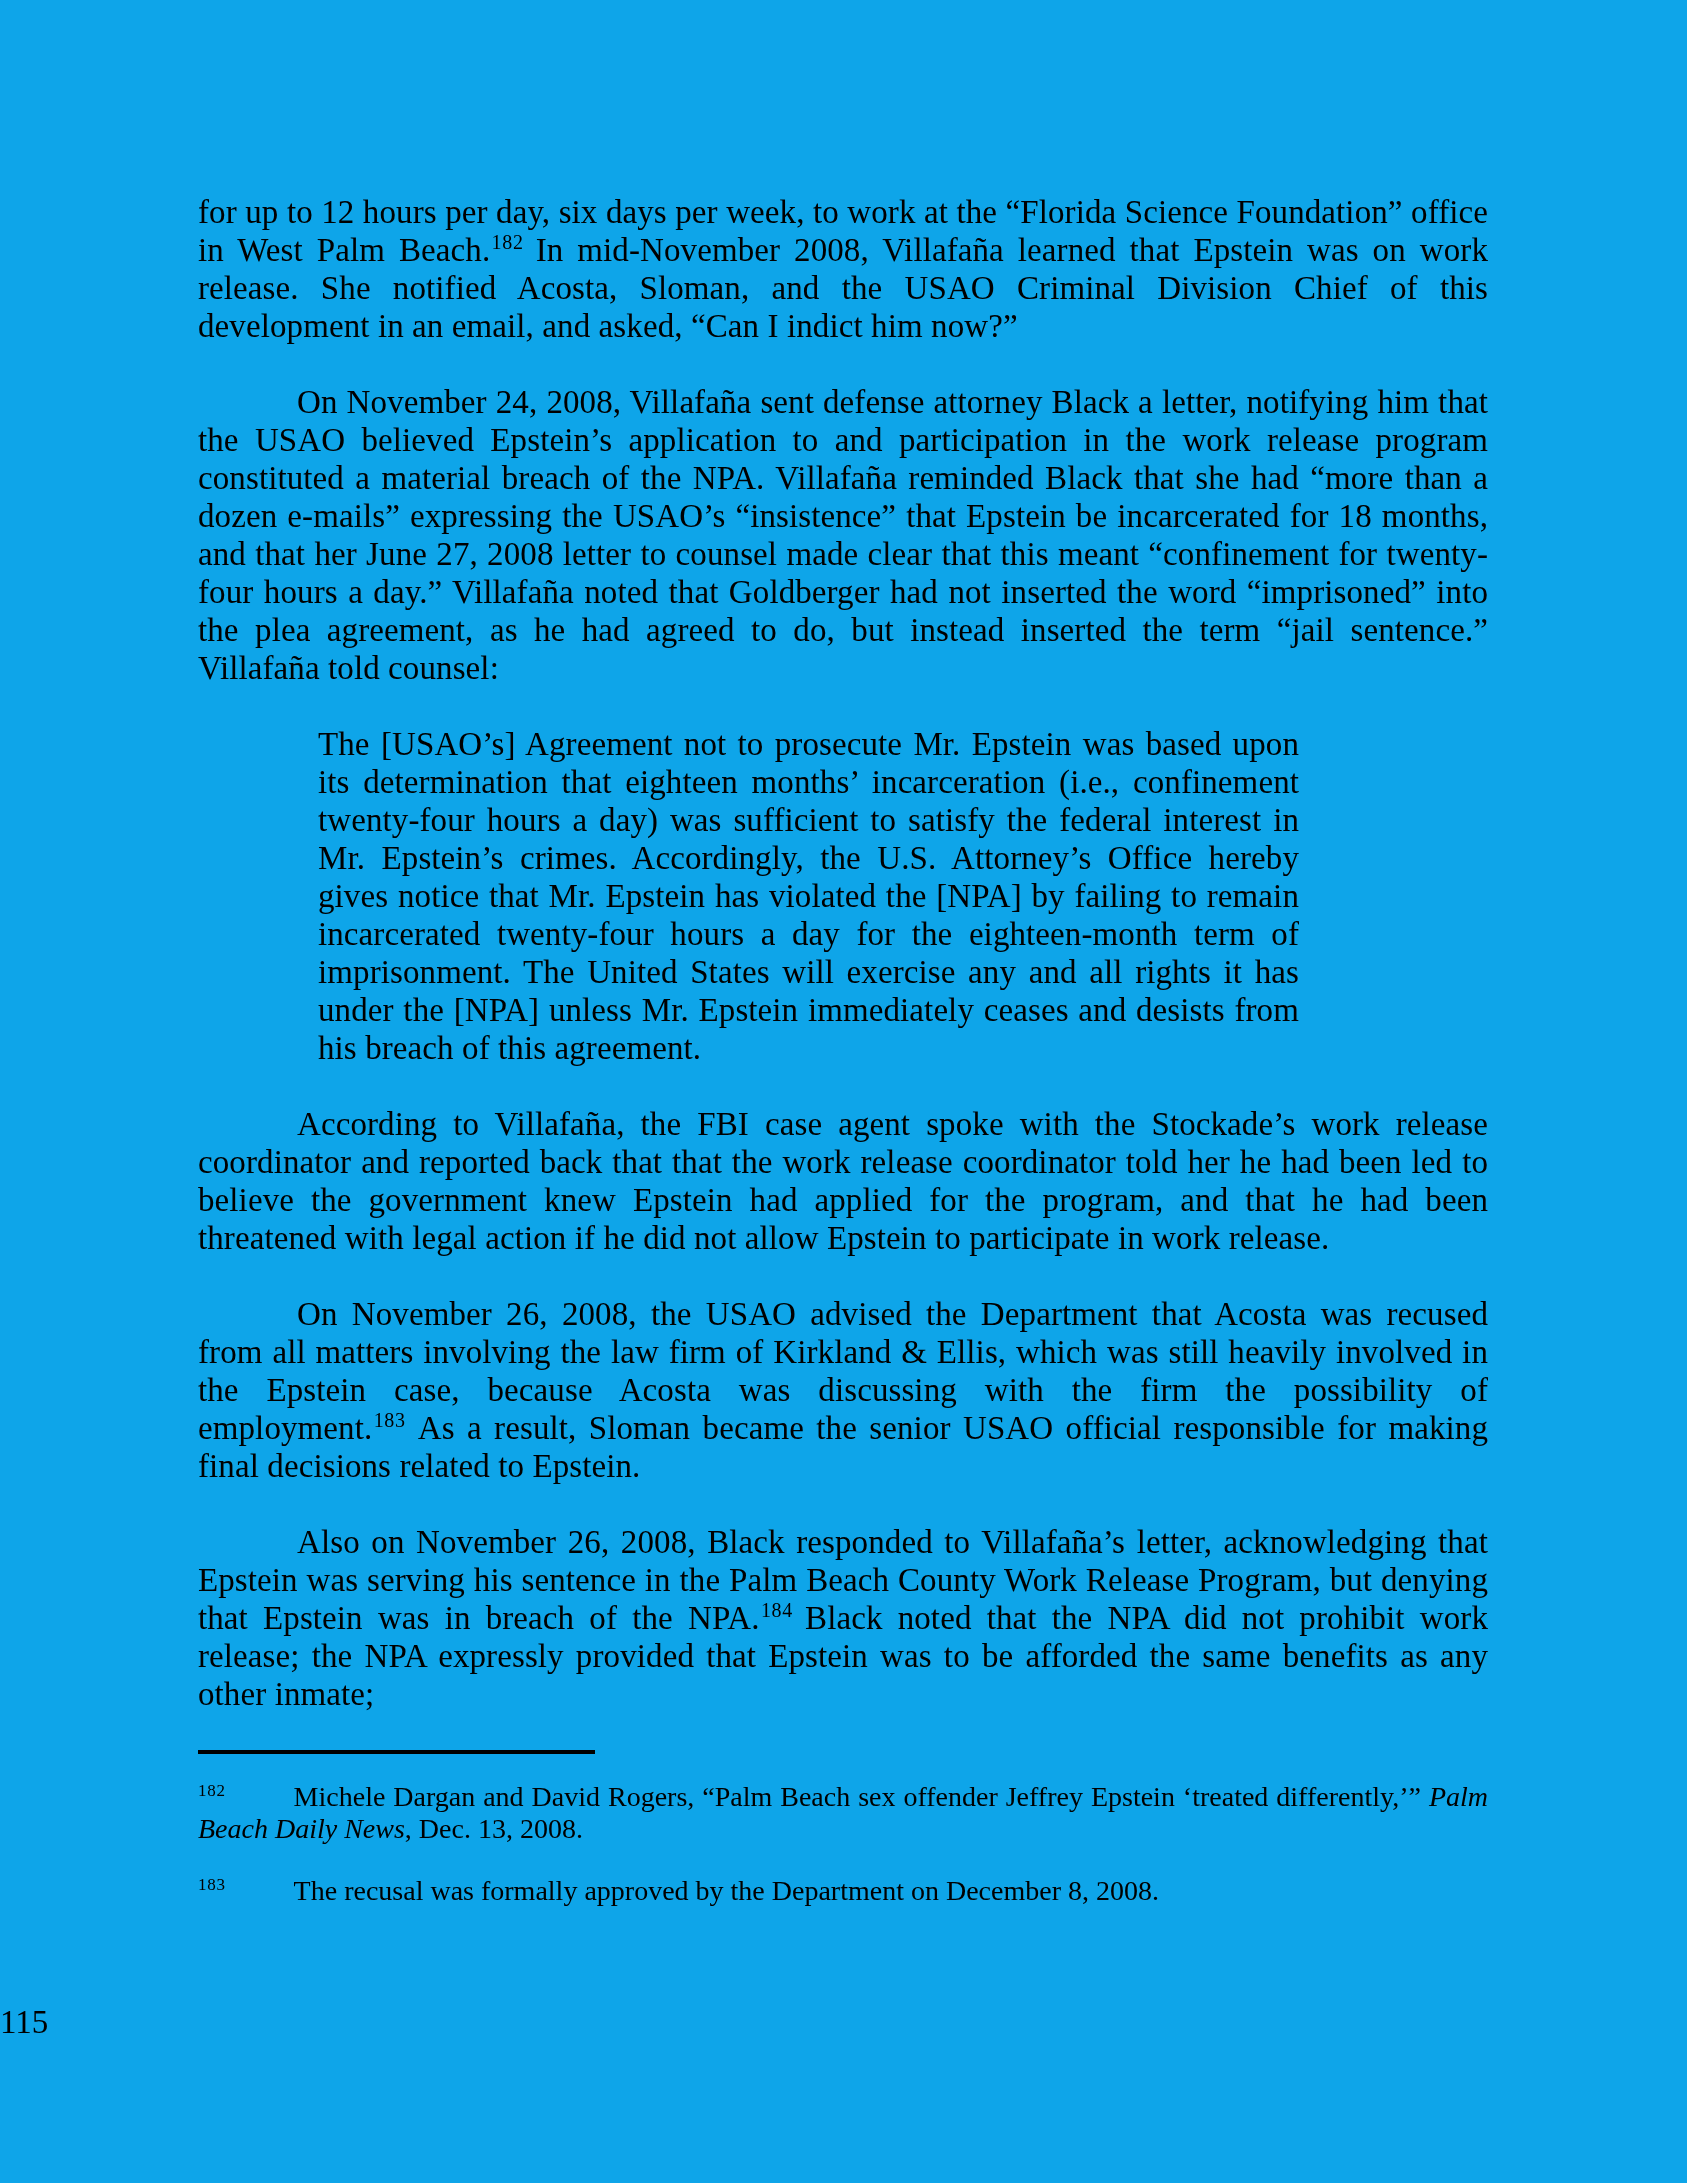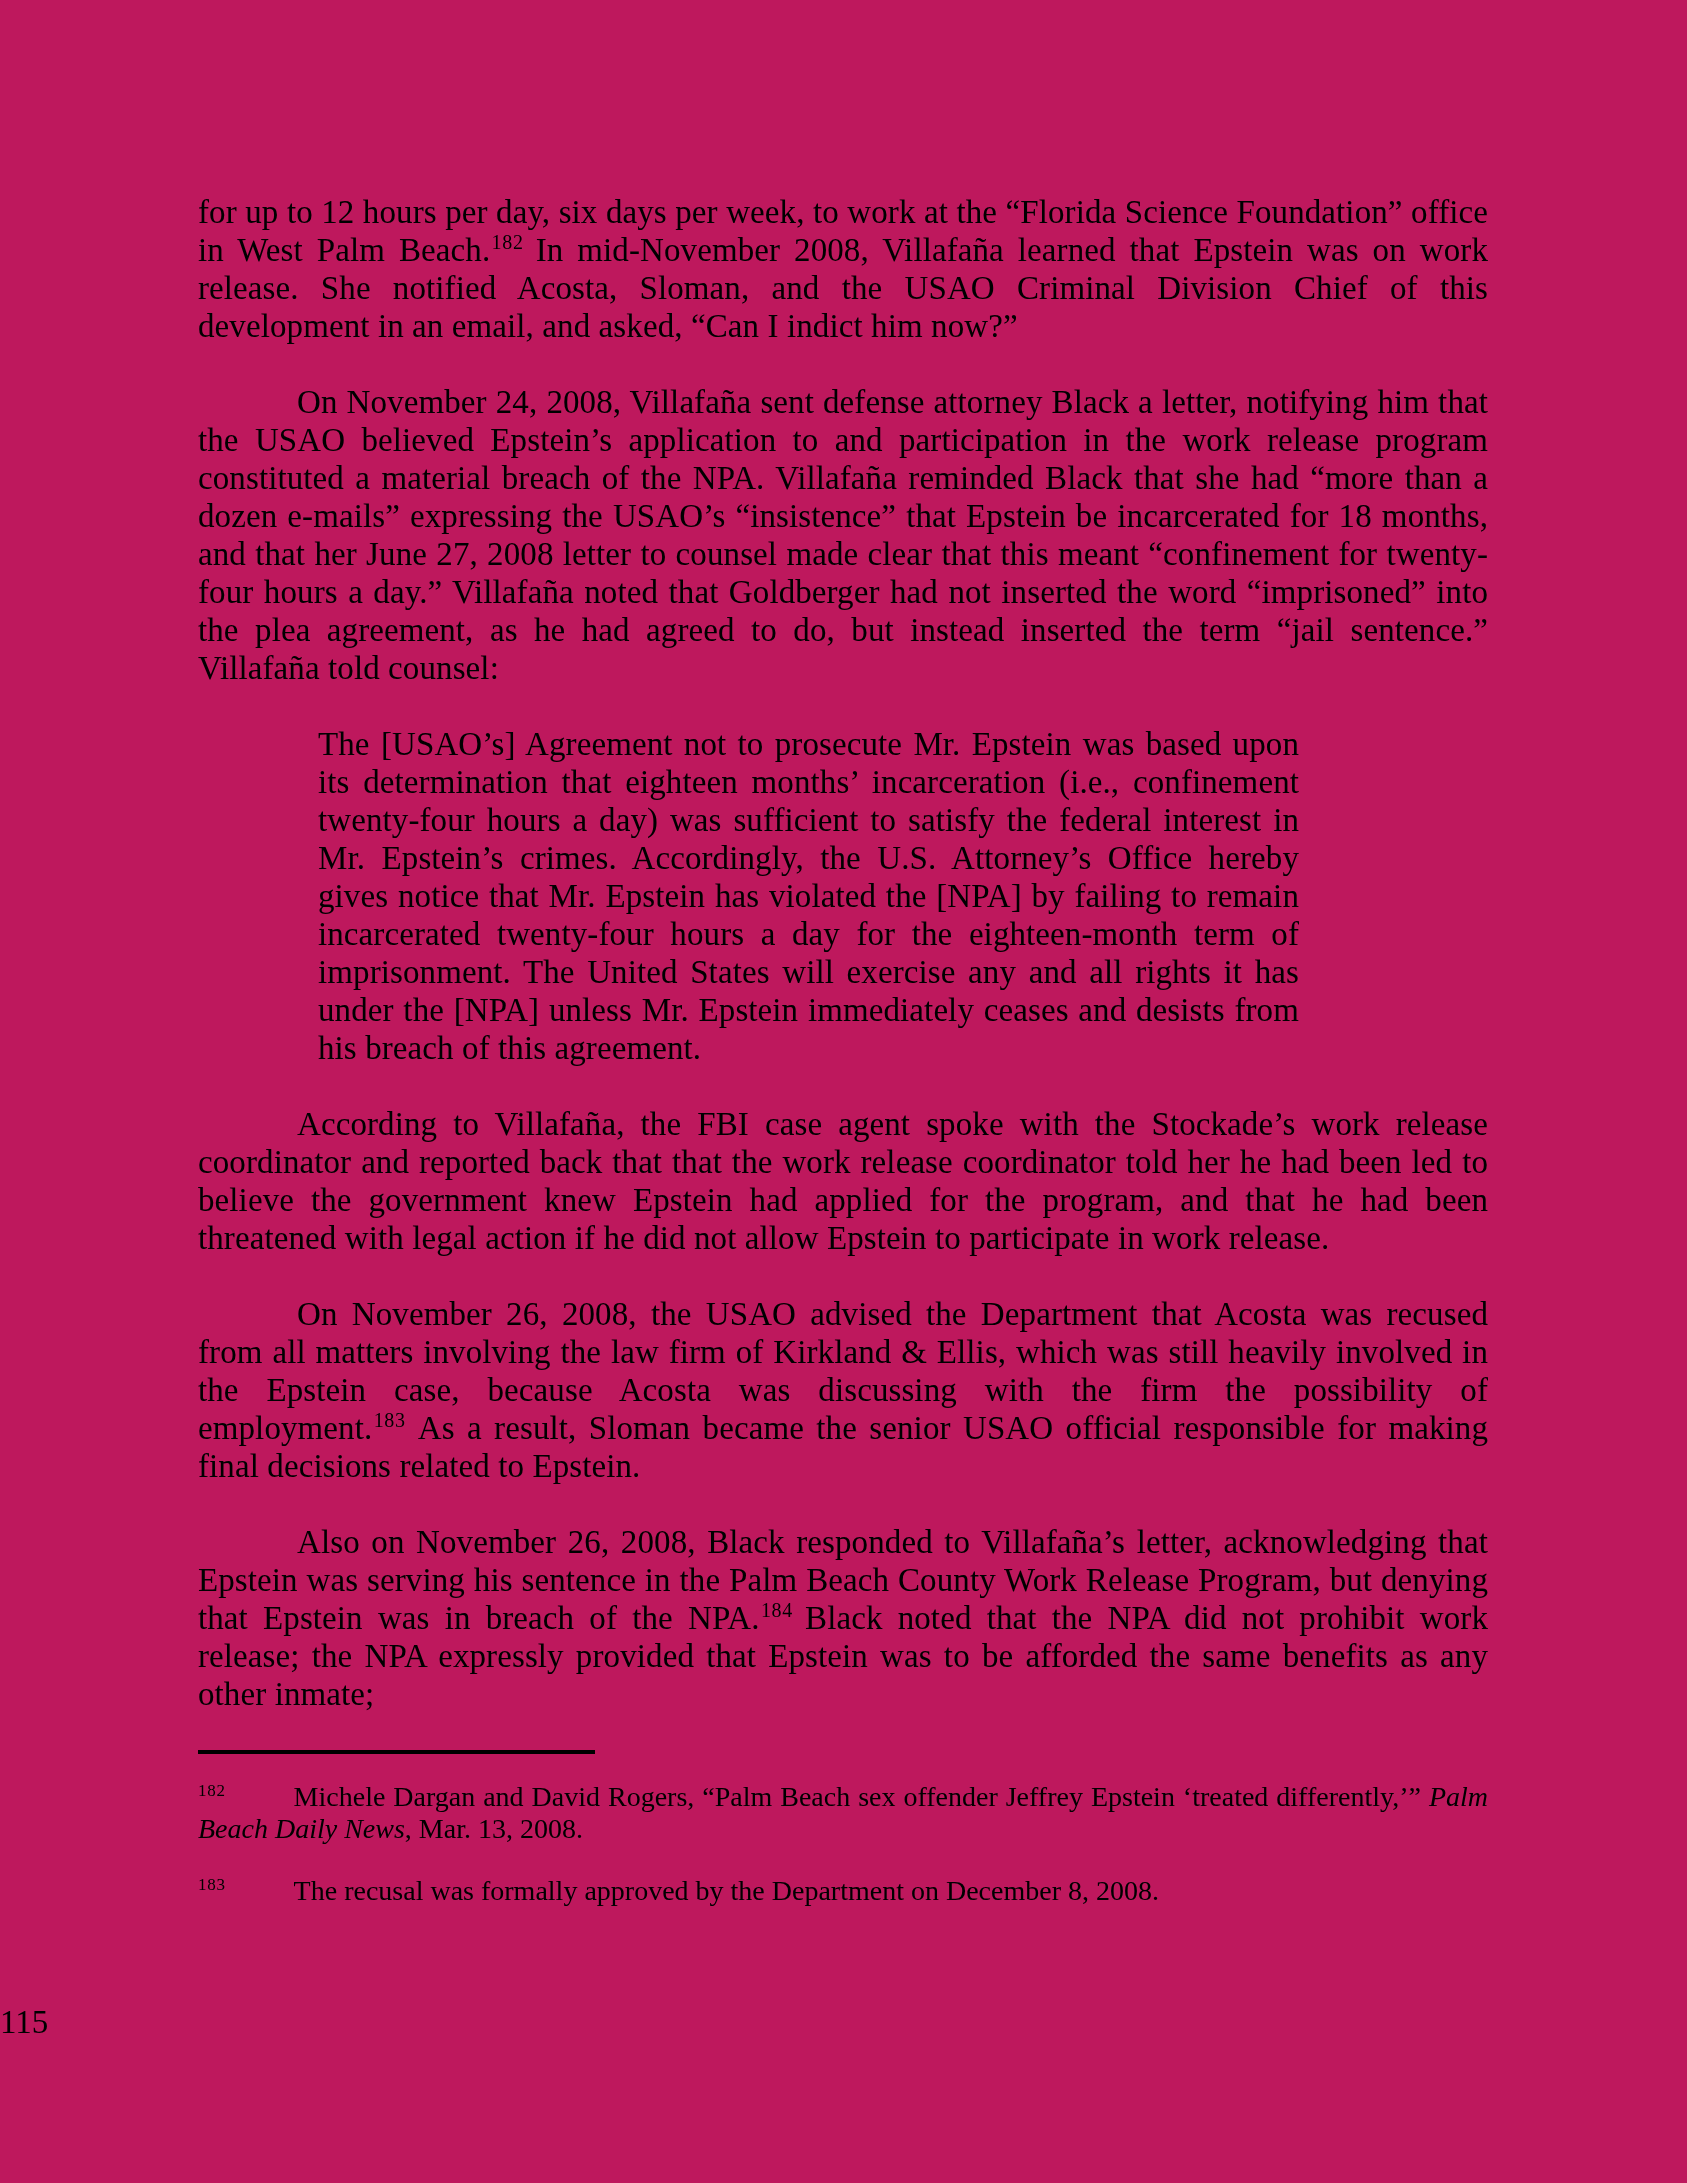--- a/index.html
+++ b/index.html
@@ -1,21 +1,21 @@
 <!DOCTYPE html>
 <html style="font-size:10.6px"><head>
 <meta charset="utf-8">
 <style>
   html, body { margin: 0; padding: 0; background: #e8e8e8; }
   .page {
     position: relative;
     width: 1687px;
     height: 2183px;
     margin: 0 auto;
-    background: #be185d;
+    background: #0ea5e9;
     color: #000000;
     font-family: "Liberation Serif", "DejaVu Serif", serif;
     overflow: hidden;
   }
   .body-text {
     position: absolute;
     left: 198px;
     top: 193px;
     width: 1290px;
     font-size: 33px;
@@ -90,21 +90,21 @@
     <p class="para"><span>On November 26, 2008, the USAO advised the Department that Acosta was recused from all matters involving the law firm of Kirkland &amp; Ellis, which was still heavily involved in the Epstein case, because Acosta was discussing with the firm the possibility of employment.</span><sup class="ref">183</sup><span>As a result, Sloman became the senior USAO official responsible for making final decisions related to Epstein.</span></p>
 
     <p class="para"><span>Also on November 26, 2008, Black responded to Villafaña’s letter, acknowledging that Epstein was serving his sentence in the Palm Beach County Work Release Program, but denying that Epstein was in breach of the NPA.</span><sup class="ref">184</sup><span>Black noted that the NPA did not prohibit work release; the NPA expressly provided that Epstein was to be afforded the same benefits as any other inmate;</span></p>
 
   </div>
 
   <div class="footnote-separator"></div>
 
   <div class="footnotes">
 
-    <p class="footnote"><sup class="fn-num">182</sup><span class="fn-tab"></span><span>Michele Dargan and David Rogers, “Palm Beach sex offender Jeffrey Epstein ‘treated differently,’” </span><i>Palm Beach Daily News</i><span>, Mar. 13, 2008.</span></p>
+    <p class="footnote"><sup class="fn-num">182</sup><span class="fn-tab"></span><span>Michele Dargan and David Rogers, “Palm Beach sex offender Jeffrey Epstein ‘treated differently,’” </span><i>Palm Beach Daily News</i><span>, Dec. 13, 2008.</span></p>
 
     <p class="footnote"><sup class="fn-num">183</sup><span class="fn-tab"></span><span>The recusal was formally approved by the Department on December 8, 2008.</span></p>
 
 
   </div>
 
   <div class="page-number">115</div>
 
 </div>
 

